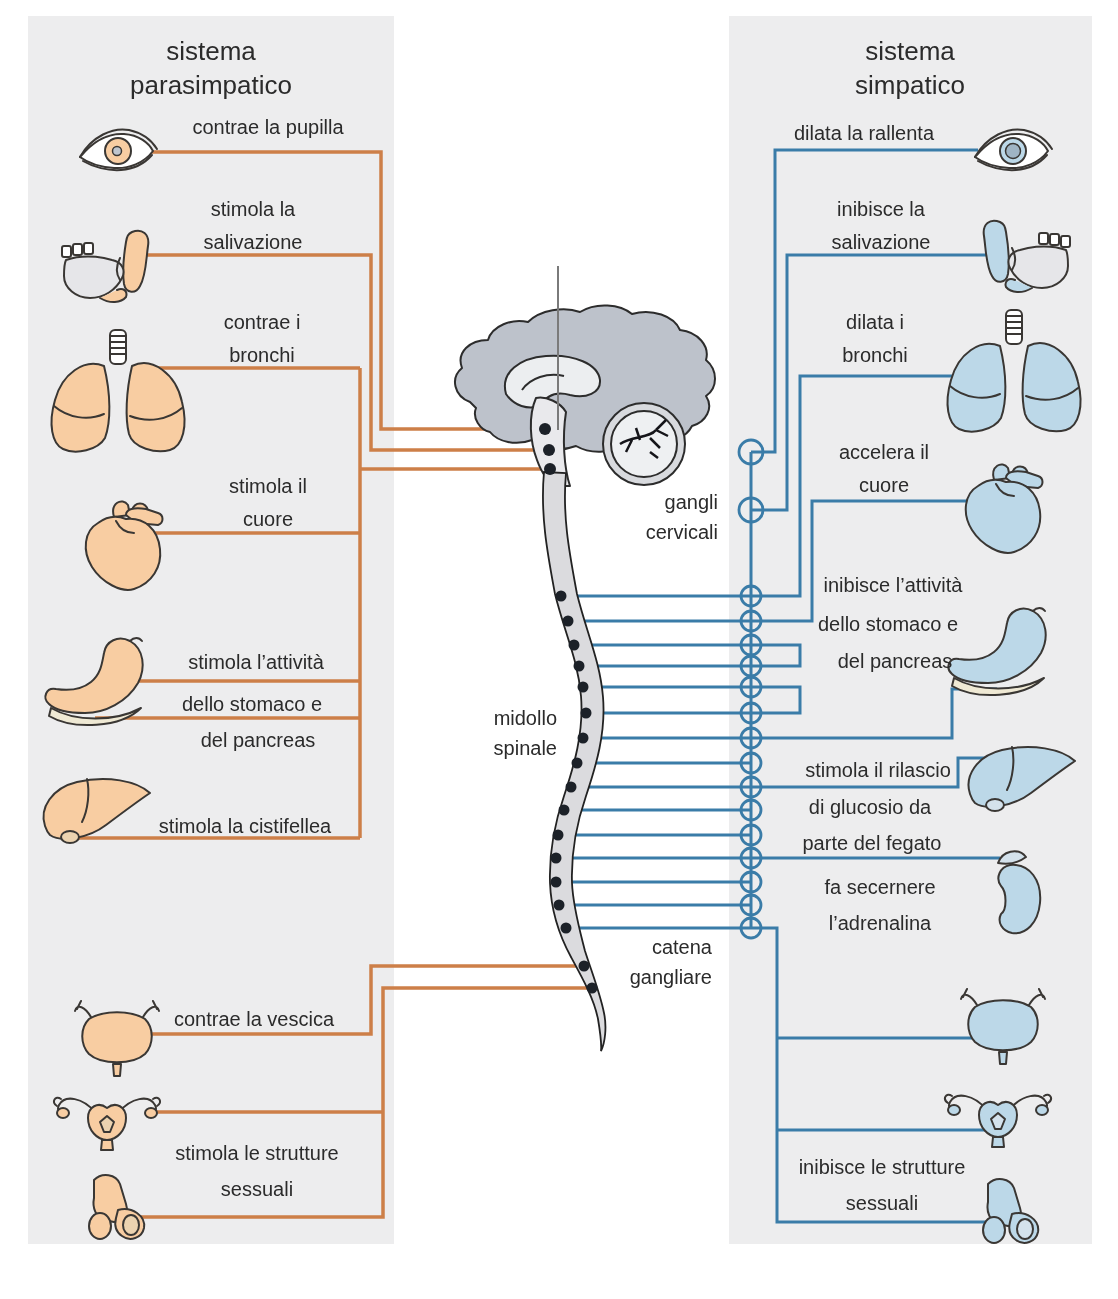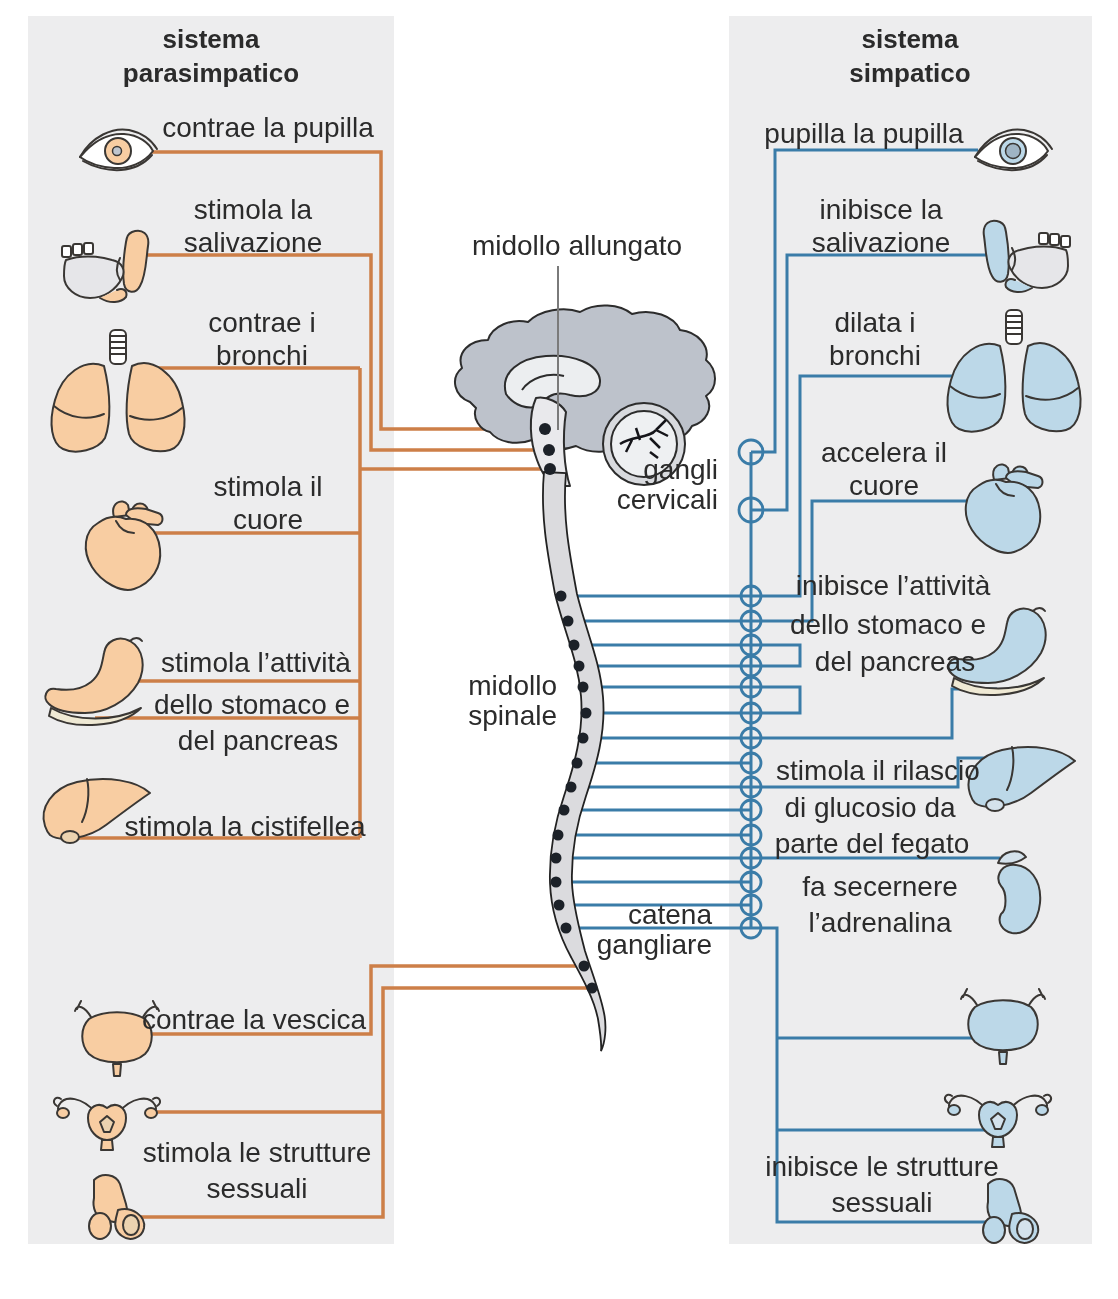--- a/index.html
+++ b/index.html
@@ -8,24 +8,24 @@
     --parasympathetic-organ-fill:#f8cda2; --sympathetic-organ-fill:#bcd8e8;
     --brain-fill:#bdc2cb; --spine-fill:#dbdbde;
   }
   html,body{margin:0;padding:0;background:var(--background);}
   .stage{position:relative;width:1118px;height:1299px;overflow:hidden;
          font-family:"Liberation Sans",sans-serif;color:var(--text-color);background:var(--background);}
   .panel{position:absolute;top:16px;height:1228px;background:var(--panel-color);}
   #panel-left{left:28px;width:366px;}
   #panel-right{left:729px;width:363px;}
   svg.art{position:absolute;left:0;top:0;display:block;}
-  .lbl{position:absolute;font-size:28px;line-height:33px;white-space:nowrap;
+  .lbl{position:absolute;font-size:20px;line-height:33px;white-space:nowrap;
        text-align:center;transform:translateX(-50%);}
-  .lbl.ra{transform:none;text-align:right;}
-  .hdr{font-size:26px;font-weight:bold;line-height:34px;}
+  .lbl.ra{transform:none;text-align:right;margin-top:32px;}
+  .hdr{font-size:26px;font-weight:normal;line-height:34px;margin-top:12px;}
   .lh30{line-height:30px;}
   .lh36{line-height:36px;}
   
   .oline{fill:none;stroke:var(--parasympathetic-color);stroke-width:3.5;}
   .bline{fill:none;stroke:var(--sympathetic-color);stroke-width:3;}
   .gang{fill:none;stroke:var(--sympathetic-color);stroke-width:2.8;}
   .dot{fill:#1c2128;}
   .pl-organ{--oc:var(--parasympathetic-organ-fill);--oc2:#ecd3b0;}
   .sy-organ{--oc:var(--sympathetic-organ-fill);--oc2:#d4e2ec;}
 </style>
@@ -248,31 +248,30 @@
   <div class="lbl" style="left:253px;top:193px"><span>stimola la</span><br><span>salivazione</span></div>
   <div class="lbl" style="left:262px;top:306px"><span>contrae i</span><br><span>bronchi</span></div>
   <div class="lbl" style="left:268px;top:470px"><span>stimola il</span><br><span>cuore</span></div>
   <div class="lbl" style="left:256px;top:646px">stimola l’attività</div>
   <div class="lbl" style="left:252px;top:688px">dello stomaco e</div>
   <div class="lbl" style="left:258px;top:724px">del pancreas</div>
   <div class="lbl" style="left:254px;top:1003px">contrae la vescica</div>
   <div class="lbl" style="left:245px;top:810px">stimola la cistifellea</div>
   <div class="lbl lh36" style="left:257px;top:1135px"><span>stimola le strutture</span><br><span>sessuali</span></div>
 
-  <div class="lbl" style="left:864px;top:117px">pupilla la pupilla</div>
+  <div class="lbl" style="left:864px;top:117px">dilata la rallenta</div>
   <div class="lbl" style="left:881px;top:193px"><span>inibisce la</span><br><span>salivazione</span></div>
   <div class="lbl" style="left:875px;top:306px"><span>dilata i</span><br><span>bronchi</span></div>
   <div class="lbl" style="left:884px;top:436px"><span>accelera il</span><br><span>cuore</span></div>
   <div class="lbl" style="left:893px;top:569px">inibisce l’attività</div>
   <div class="lbl" style="left:888px;top:608px">dello stomaco e</div>
   <div class="lbl" style="left:895px;top:645px">del pancreas</div>
   <div class="lbl" style="left:878px;top:754px">stimola il rilascio</div>
   <div class="lbl" style="left:870px;top:791px">di glucosio da</div>
   <div class="lbl" style="left:872px;top:827px">parte del fegato</div>
   <div class="lbl lh36" style="left:880px;top:869px"><span>fa secernere</span><br><span>l’adrenalina</span></div>
   <div class="lbl lh36" style="left:882px;top:1149px"><span>inibisce le strutture</span><br><span>sessuali</span></div>
 
-  <div class="lbl" style="left:577px;top:229px">midollo allungato</div>
   <div class="lbl ra lh30" style="right:400px;top:455px"><span>gangli</span><br><span>cervicali</span></div>
   <div class="lbl ra lh30" style="right:561px;top:671px"><span>midollo</span><br><span>spinale</span></div>
   <div class="lbl ra lh30" style="right:406px;top:900px"><span>catena</span><br><span>gangliare</span></div>
 
 </div>
 
 </body></html>

